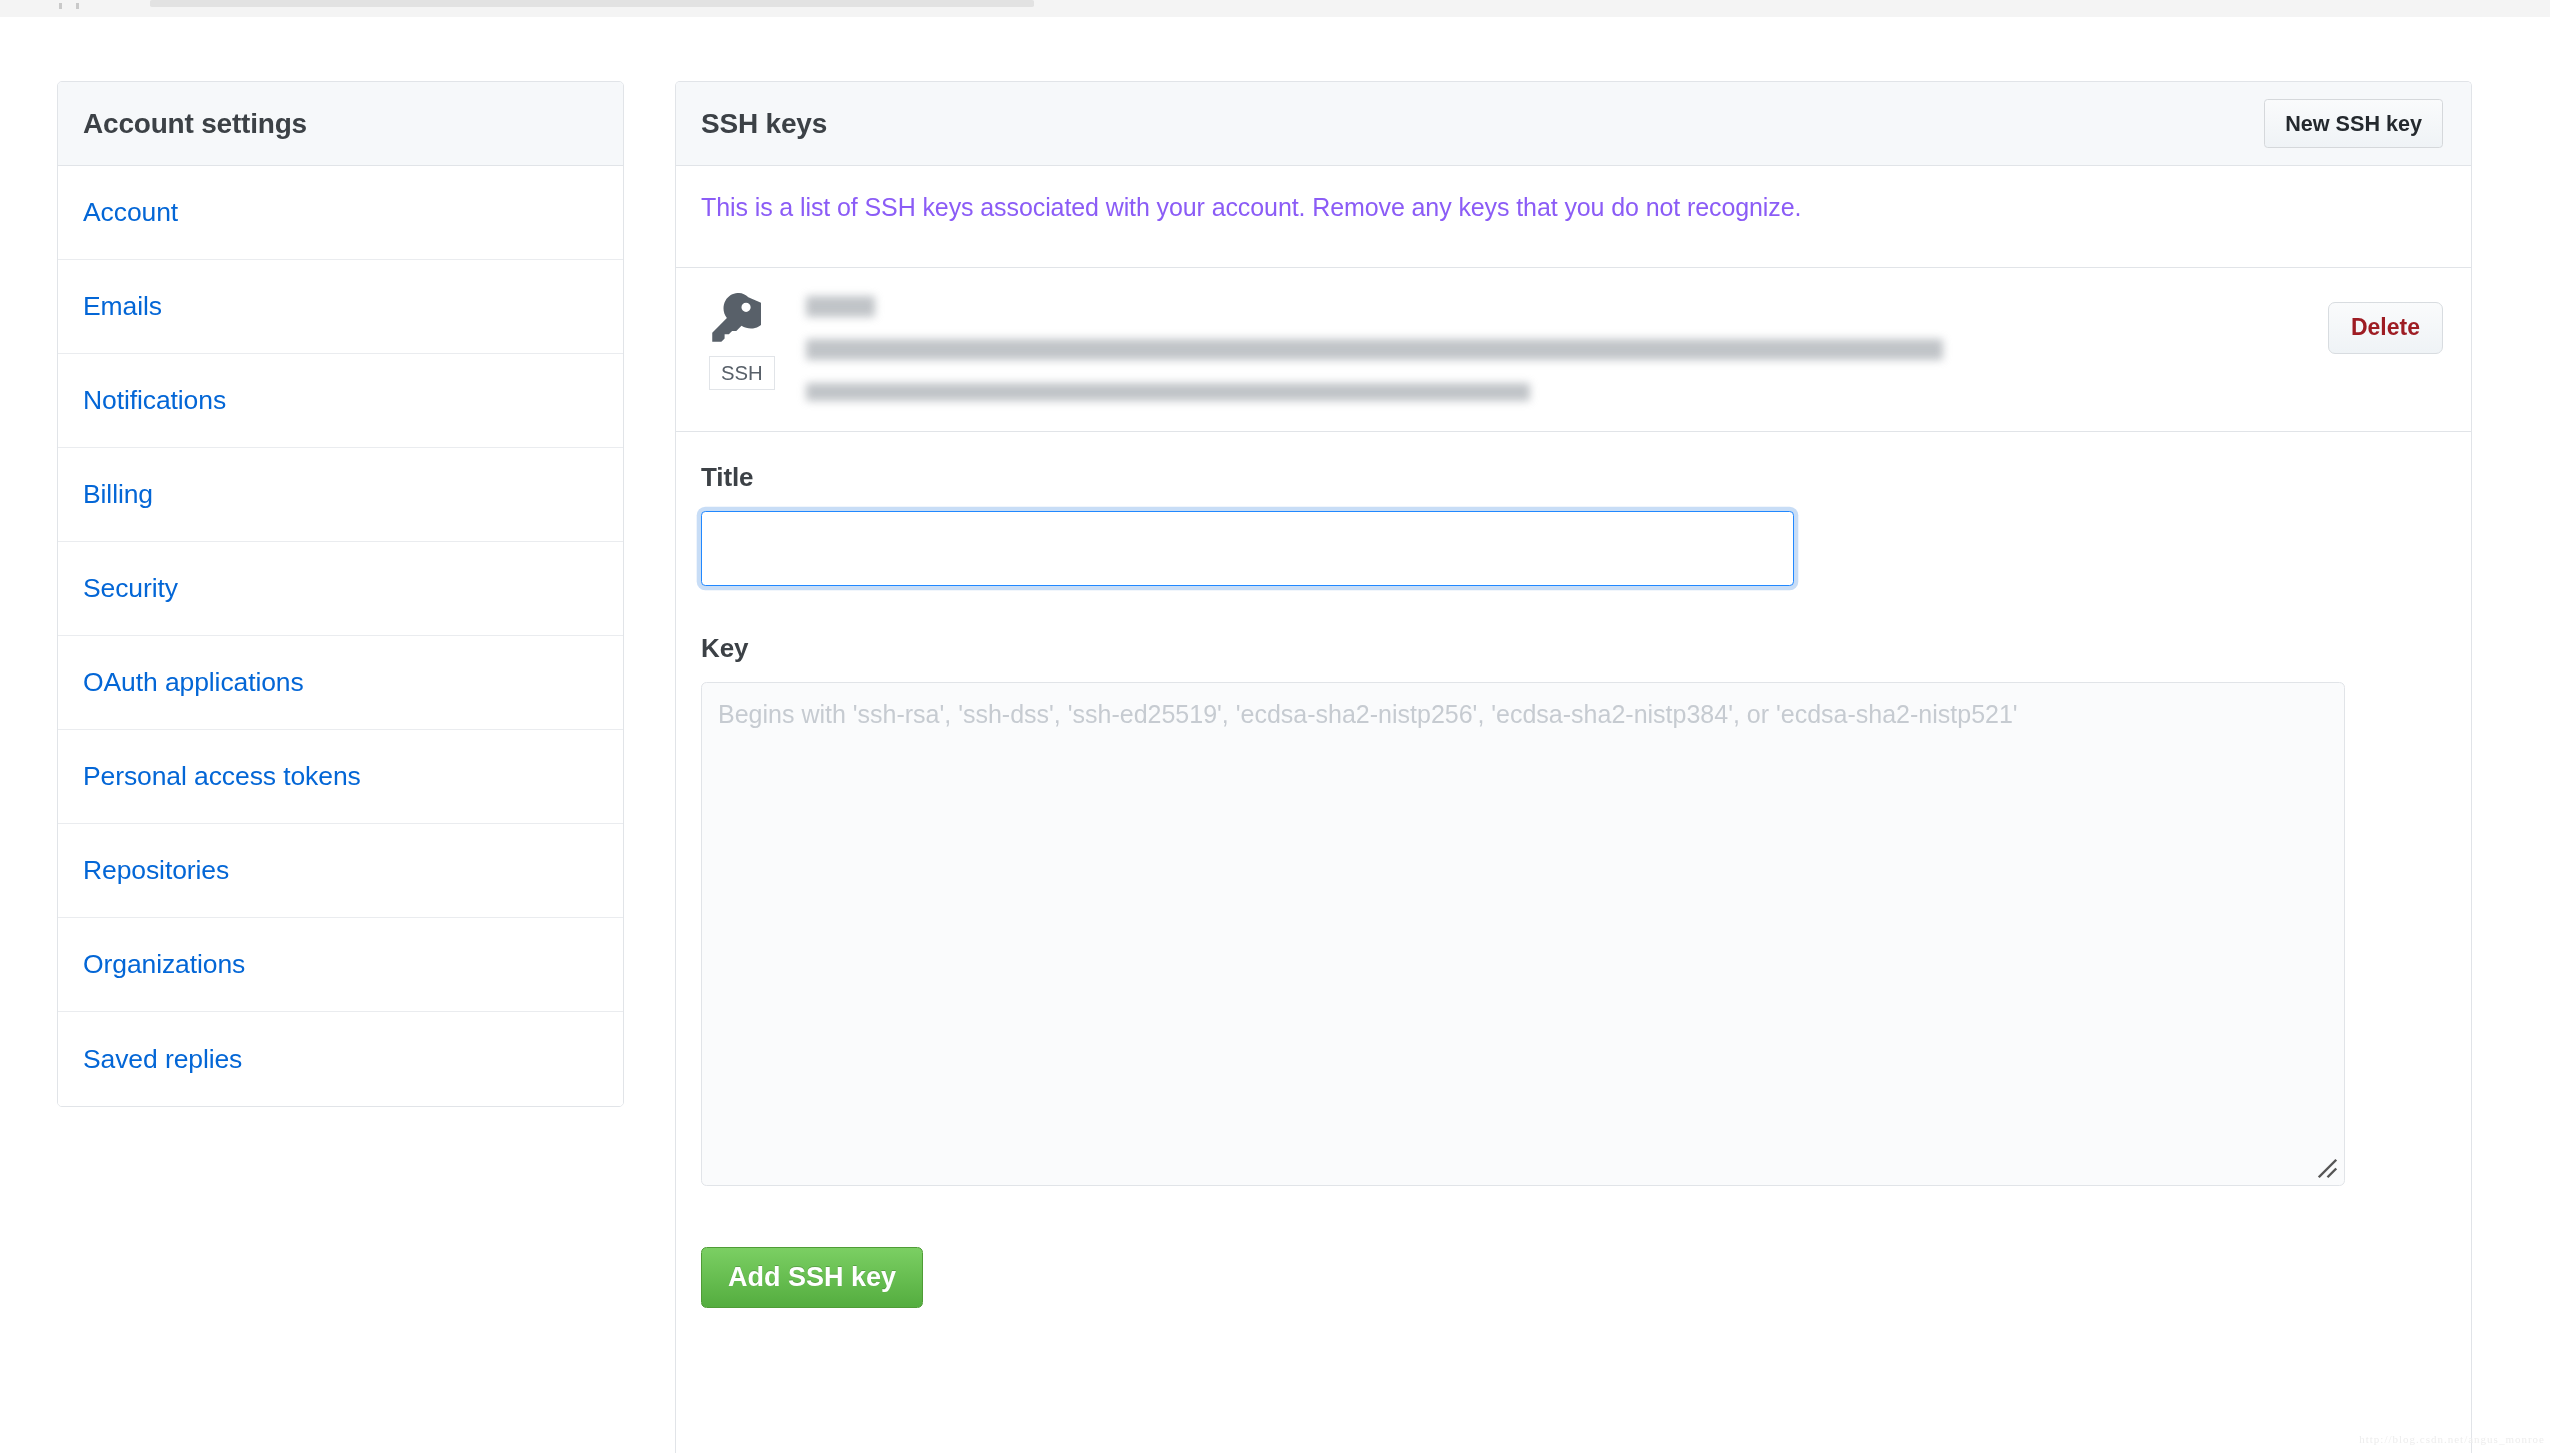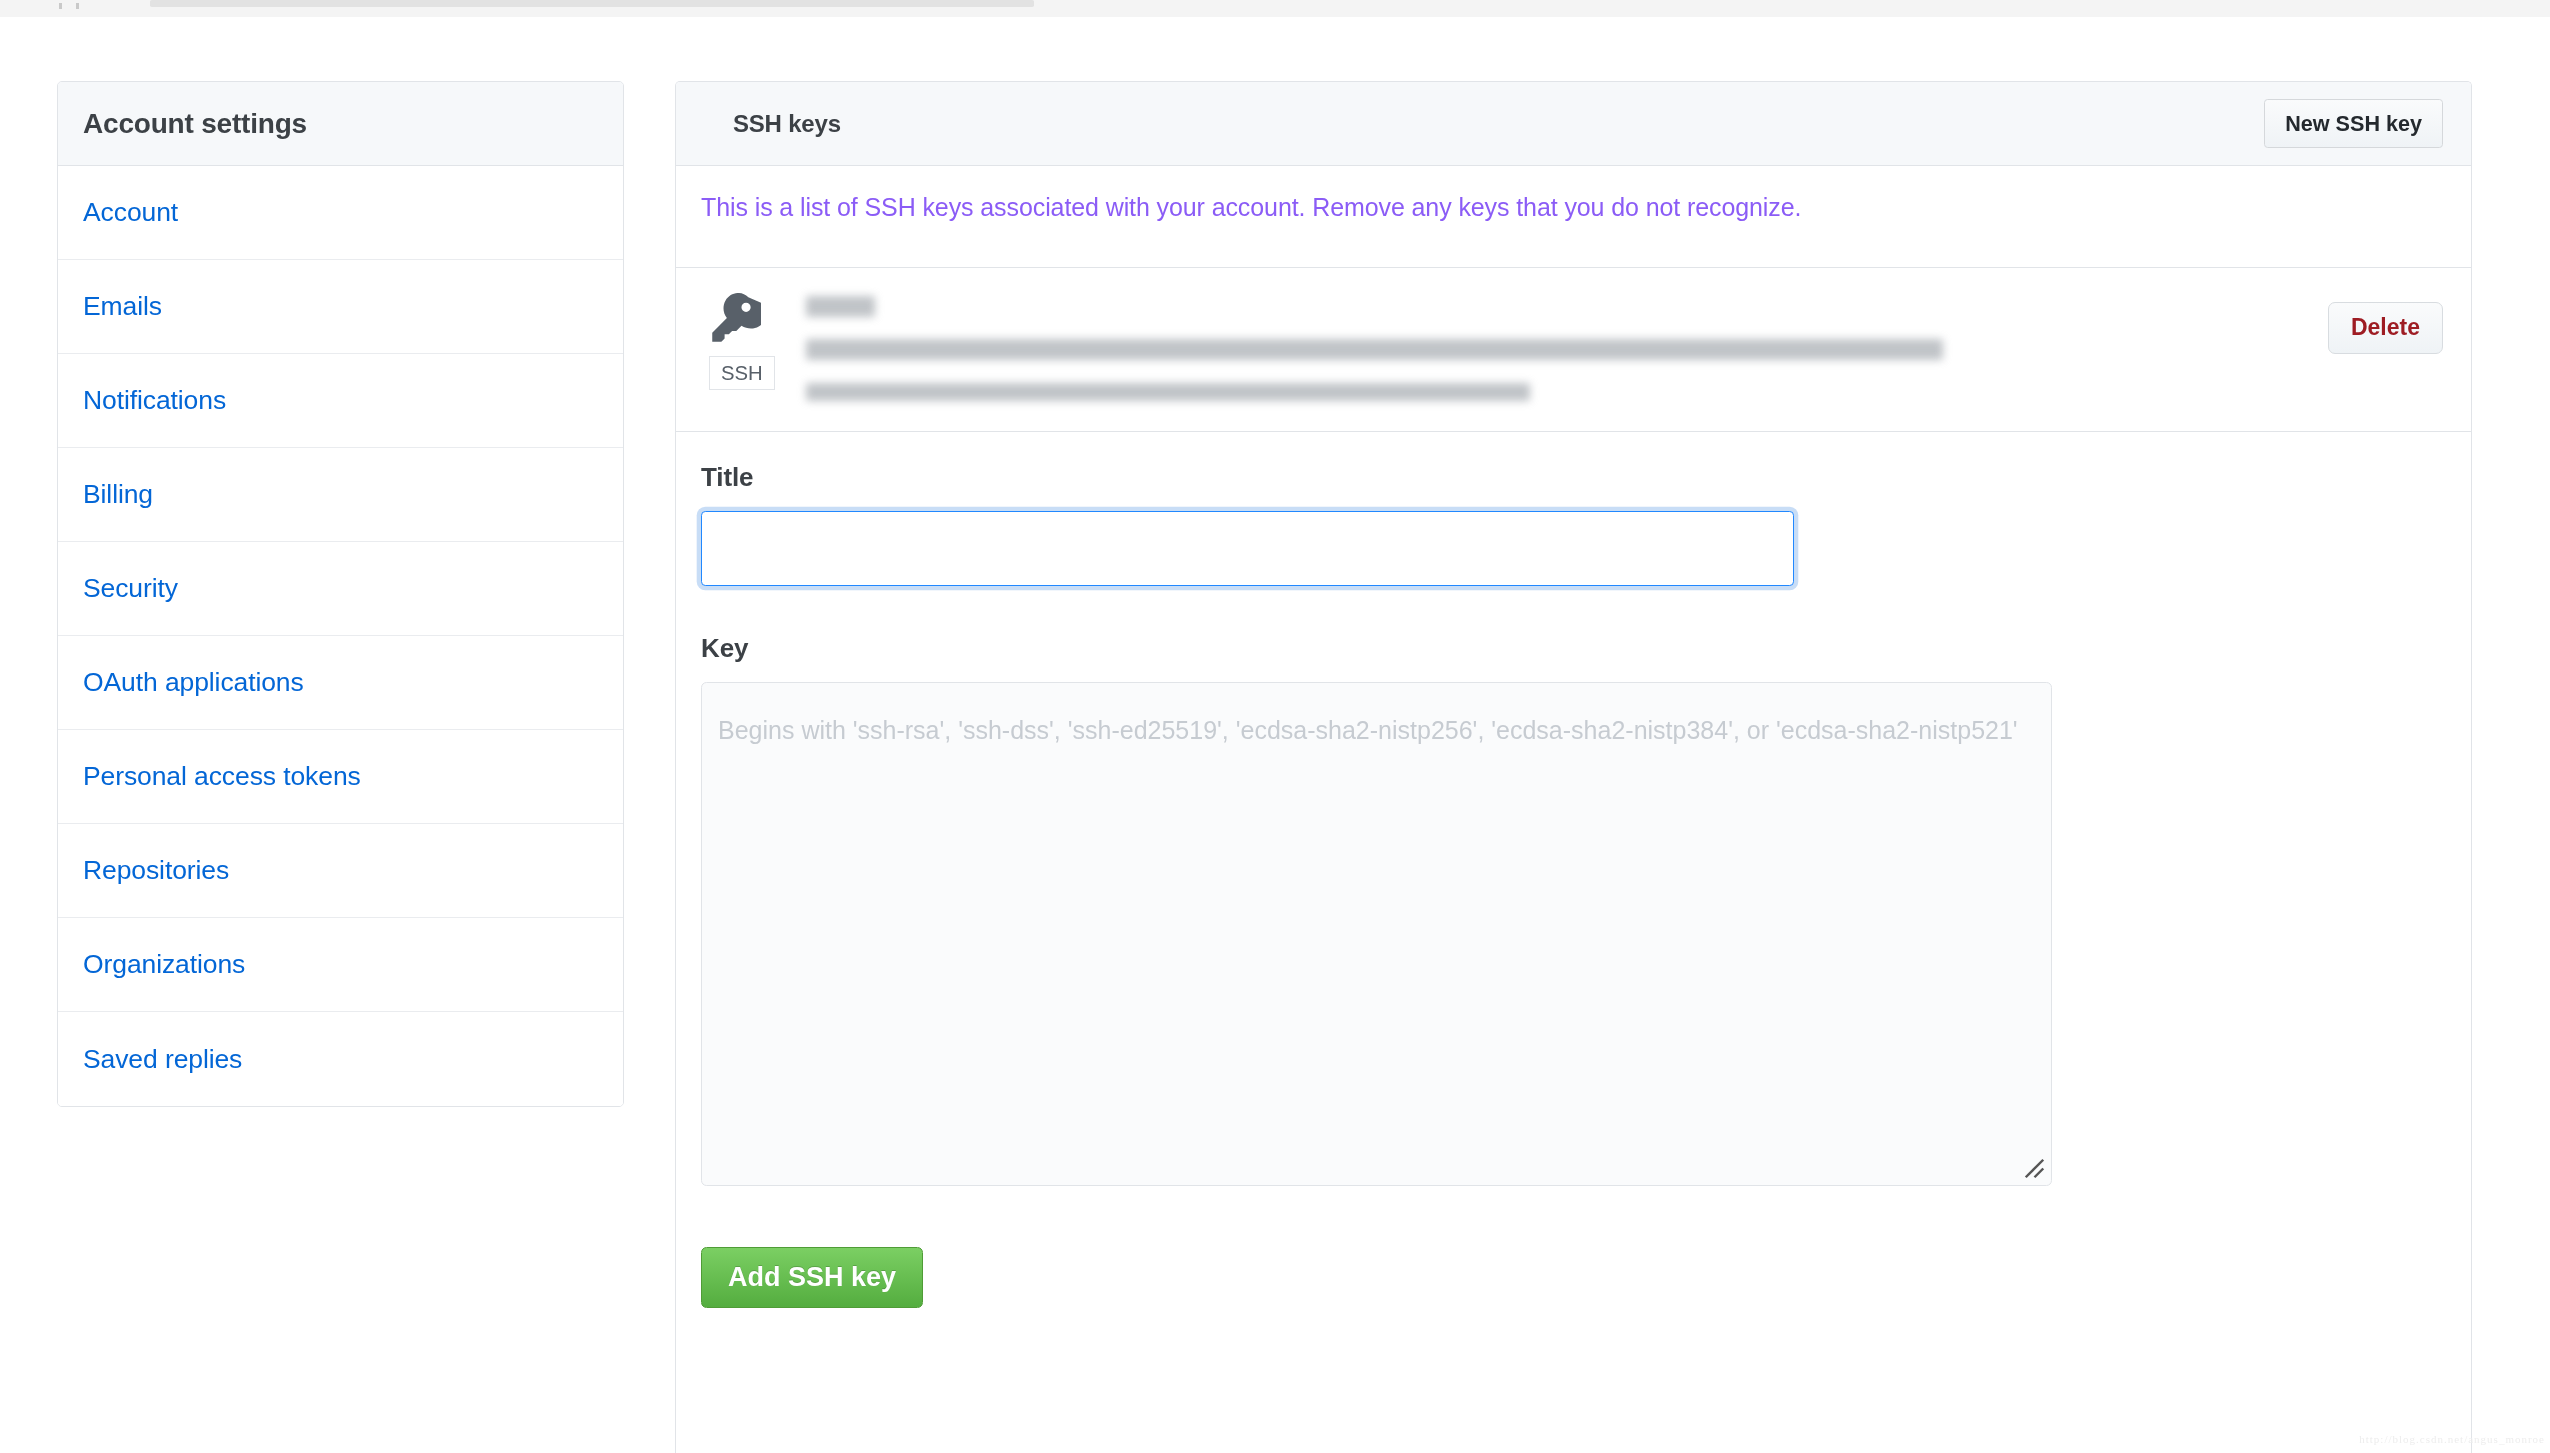--- a/index.html
+++ b/index.html
@@ -124,25 +124,24 @@
     height: 84px;
     background: #f6f8fa;
     border-bottom: 1.2px solid #e1e4e8;
     display: flex;
     align-items: center;
     justify-content: space-between;
     padding: 0 28px 0 25px;
     box-sizing: border-box;
   }
   .panel-title {
-    font-size: 24px;
+    font-size: 28px;
     font-weight: bold;
     color: #3c4146;
     letter-spacing: -0.2px;
-    margin-left: 32px;
   }
   .btn-new-key {
     font-family: "Liberation Sans", sans-serif;
     font-size: 21.6px;
     font-weight: bold;
     color: #24292e;
     background: linear-gradient(#fafbfc, #eff3f6);
     border: 1.2px solid #d5d8db;
     border-radius: 3.7px;
     padding: 12.3px 20px;
@@ -245,28 +244,28 @@
     background: #ffffff;
     border: 1.2px solid #2188ff;
     border-radius: 4.3px;
     outline: none;
     box-shadow: 0 0 0 4.3px rgba(3,102,214,0.22);
   }
   .field-gap { height: 47px; }
 
   .key-textarea {
     display: block;
-    width: 1351px;
+    width: 1644px;
     height: 504px;
     box-sizing: border-box;
     font-family: "Liberation Sans", sans-serif;
     font-size: 25px;
     line-height: 1.33;
     color: #24292e;
-    padding: 31px 16px;
+    padding: 15px 16px;
     background: #fafbfc;
     border: 1.2px solid #e1e4e8;
     border-radius: 5.5px;
     outline: none;
     resize: none;
     overflow: hidden;
   }
   .key-textarea::placeholder { color: #c6cbd1; opacity: 1; }
   .textarea-wrap { position: relative; display: inline-block; }
   .resize-grip {

